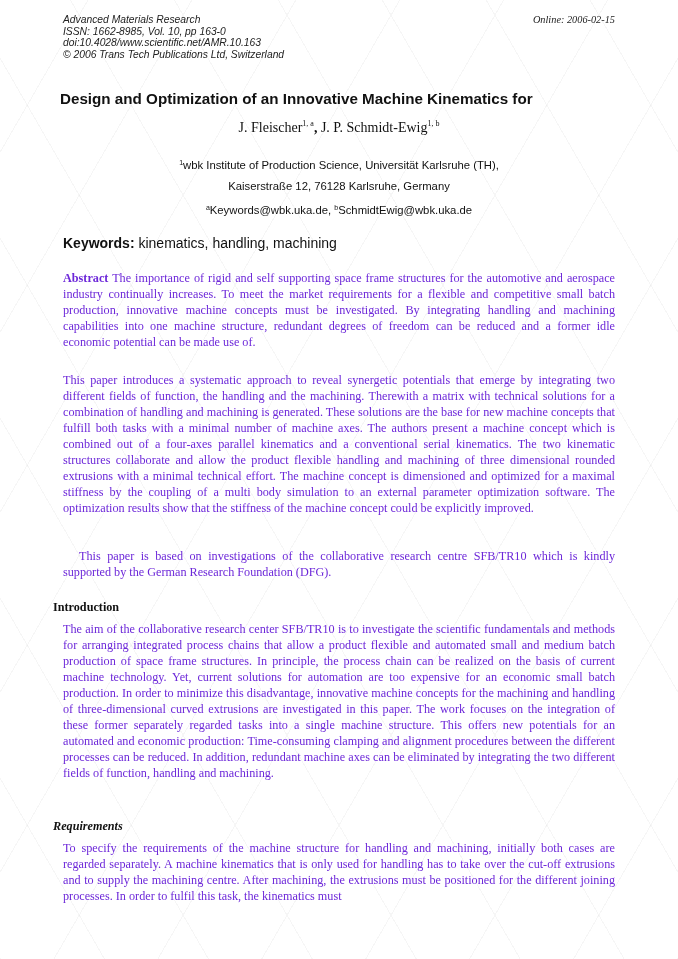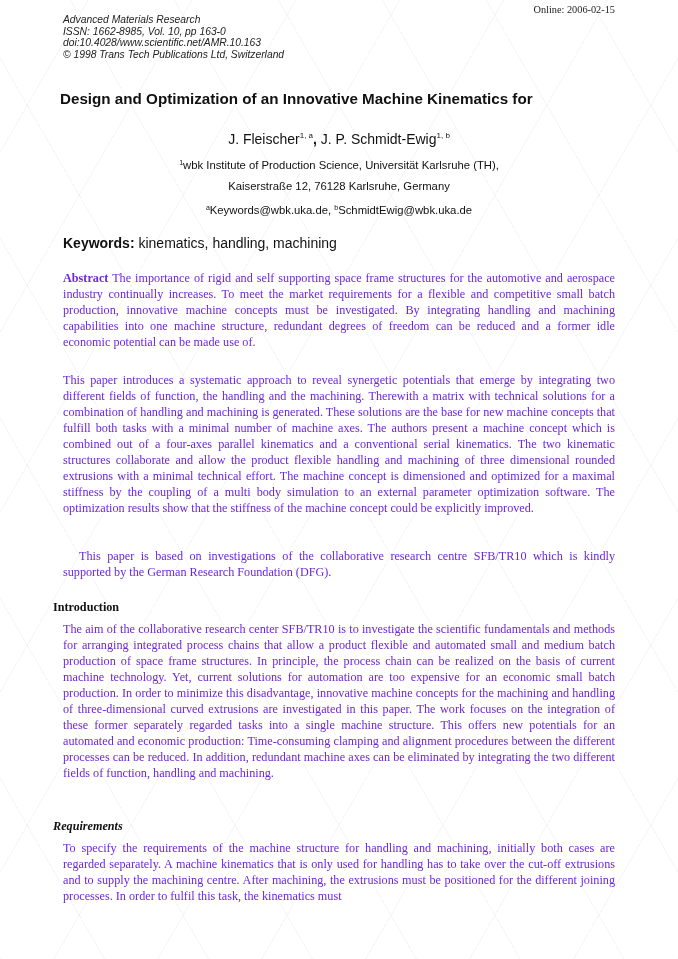--- a/index.html
+++ b/index.html
@@ -13,34 +13,34 @@
       background-image:
         repeating-linear-gradient(60deg, rgba(0,0,0,0.035) 0 1px, transparent 1px 90px),
         repeating-linear-gradient(-60deg, rgba(0,0,0,0.035) 0 1px, transparent 1px 90px);
     }
     .header-left {
       position: absolute; left: 63px; top: 14px;
       font-family: Liberation Sans, sans-serif; font-style: italic;
       font-size: 10.3px; line-height: 11.6px; color: #222;
     }
     .header-right {
-      position: absolute; right: 63px; top: 4px;
-      font-family: "Liberation Serif", serif; 
+      position: absolute; right: 63px; top: 14px;
+      font-family: "Liberation Serif", serif; font-style: italic;
       font-size: 10.3px; line-height: 11.6px; color: #222; margin-left: 36px;
     }
     .title {
       position: absolute; left: 60px; width: 558px; top: 90px;
       text-align: left;
       font-family: "Liberation Sans", sans-serif; font-weight: bold;
       font-size: 15.2px; line-height: 18px; color: #111;
     }
     .authors {
-      position: absolute; left: 60px; width: 558px; top: 127px;
+      position: absolute; left: 60px; width: 558px; top: 115px;
       text-align: center;
-      font-family: Liberation Sans, sans-serif; font-size: 14px; line-height: 18px;
+      font-family: Liberation Serif, serif; font-size: 14px; line-height: 18px;
     }
     .authors sup { font-size: 8px; vertical-align: 6px; }
     .affil {
       position: absolute; left: 60px; width: 558px;
       text-align: center;
       font-family: "Liberation Sans", sans-serif; font-size: 11.3px; line-height: 14px;
     }
     .affil sup { font-size: 7px; vertical-align: 4px; }
     .keywords {
       position: absolute; left: 63px; top: 235px;
@@ -61,21 +61,21 @@
   </style>
 </head>
 <body>
 
 <div class="watermark"></div>
 
 <div class="header-left">
   <div>Advanced Materials Research</div>
   <div>ISSN: 1662-8985, Vol. 10, pp 163-0</div>
   <div>doi:10.4028/www.scientific.net/AMR.10.163</div>
-  <div>© 1998 Trans Tech Publications Ltd, Switzerland</div>
+  <div>© 2006 Trans Tech Publications Ltd, Switzerland</div>
 </div>
 <div class="header-right">Online: 2006-02-15</div>
 
 <div class="title">
   <div>Design and Optimization of an Innovative Machine Kinematics for</div>
 </div>
 
 <div class="authors">
   <span>J. Fleischer</span><sup>1, a</sup><b>, </b><span>J. P. Schmidt-Ewig</span><sup>1, b</sup>
 </div>

